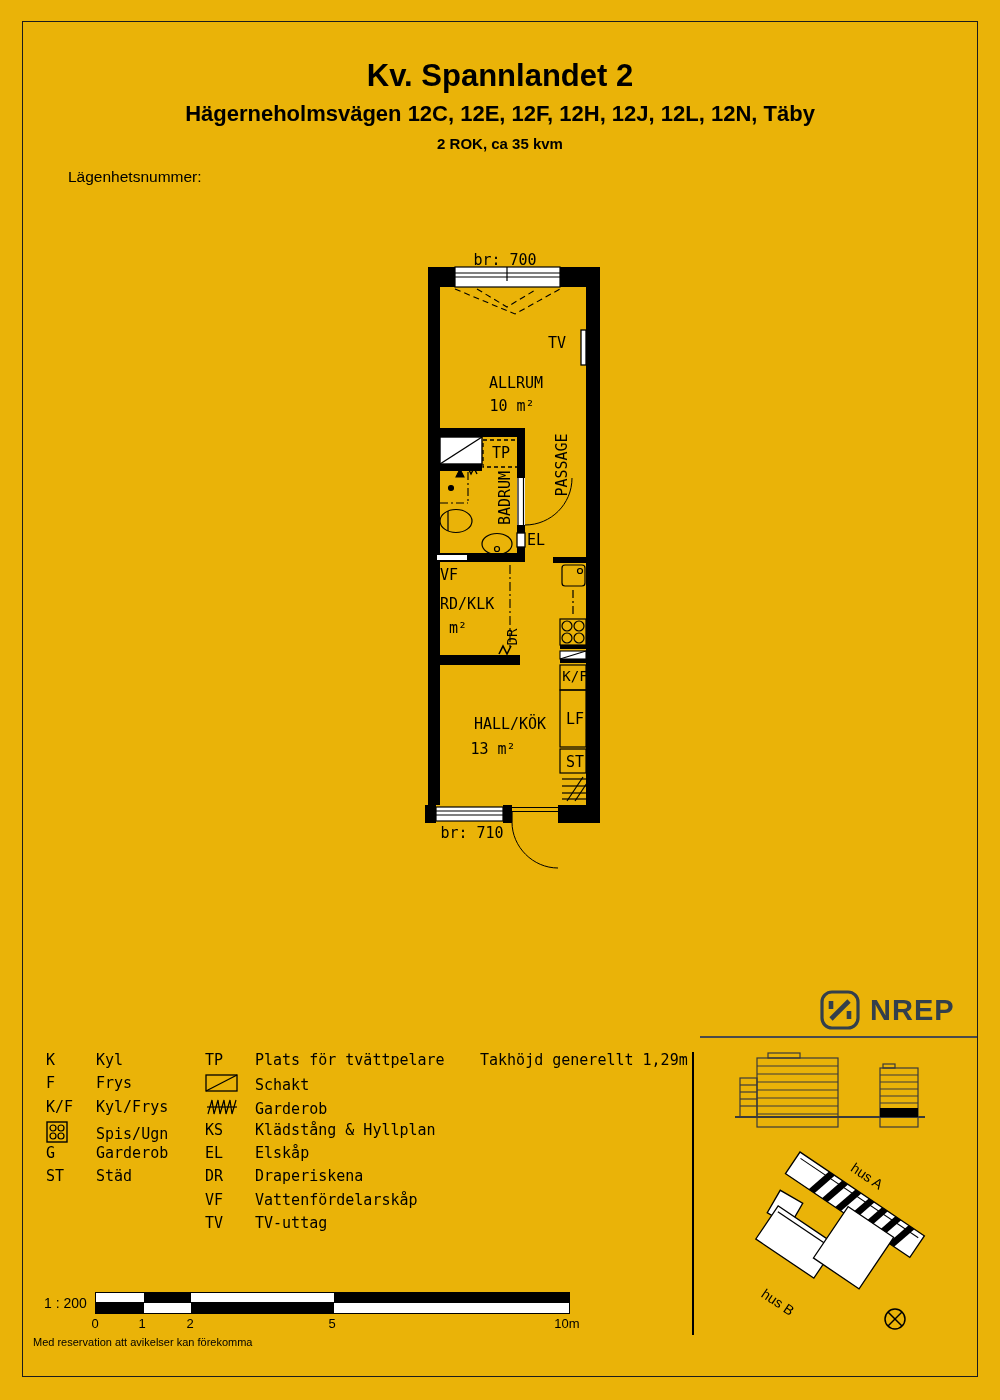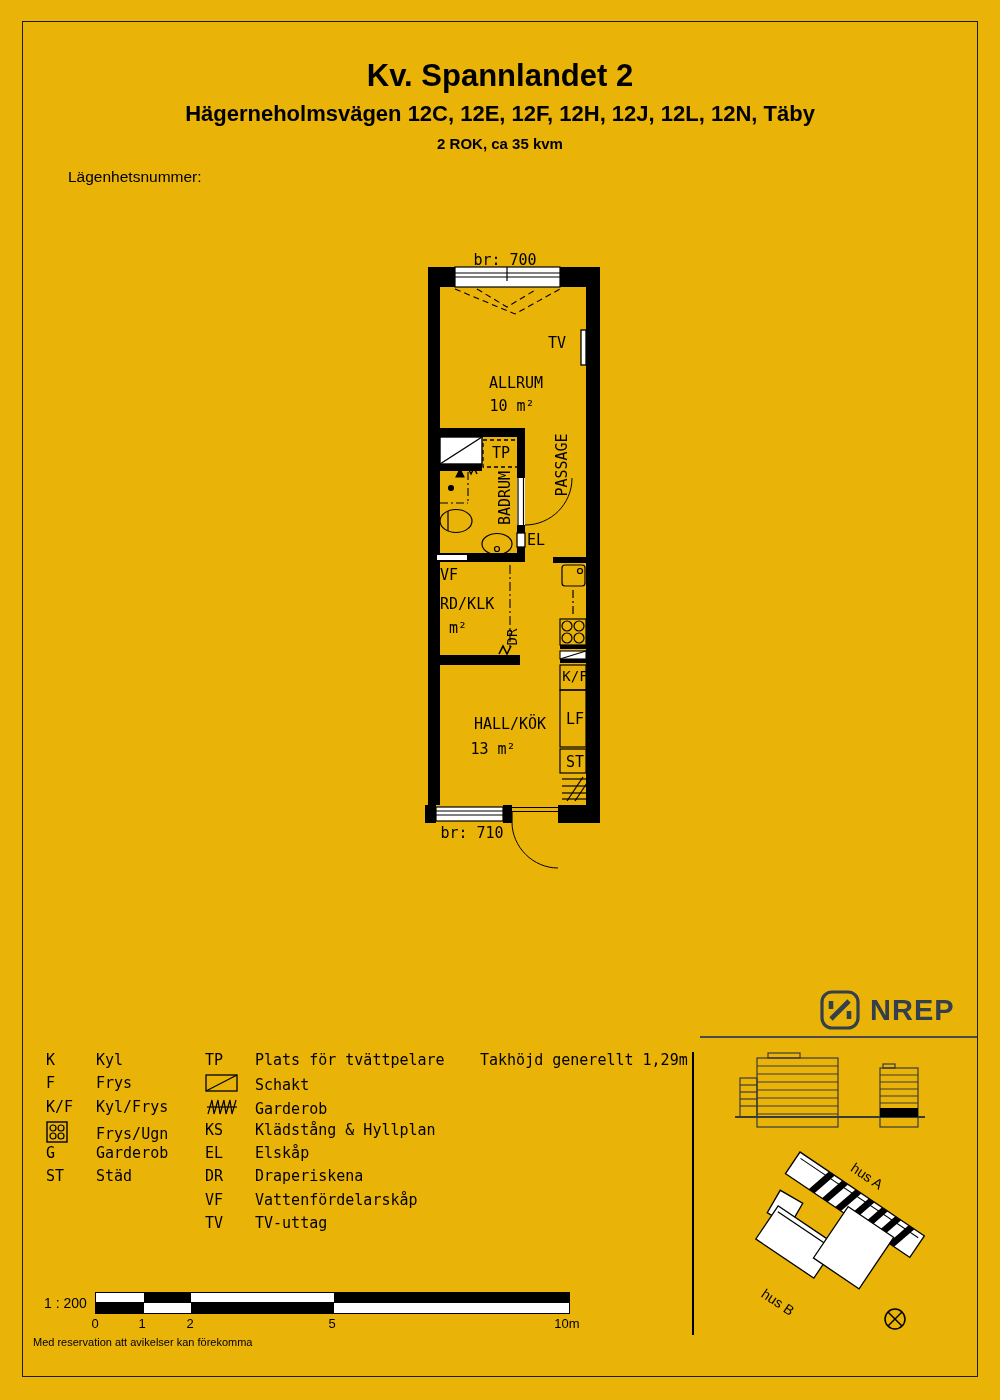--- a/index.html
+++ b/index.html
@@ -186,21 +186,21 @@
     <div style="height:23.3px;">
       <span style="display:inline-block;width:50px;">K/F</span><span>Kyl/Frys</span></div>
     <div style="height:23.3px;">
       <span style="display:inline-block;width:50px;vertical-align:middle;">
         <svg width="22" height="22" viewBox="0 0 22 22" style="display:inline-block;">
           <rect x="1" y="1" width="20" height="20" fill="none" stroke="#000" stroke-width="1.4"></rect>
           <circle cx="7" cy="7" r="3" fill="none" stroke="#000" stroke-width="1.2"></circle>
           <circle cx="15" cy="7" r="3" fill="none" stroke="#000" stroke-width="1.2"></circle>
           <circle cx="7" cy="15" r="3" fill="none" stroke="#000" stroke-width="1.2"></circle>
           <circle cx="15" cy="15" r="3" fill="none" stroke="#000" stroke-width="1.2"></circle>
-        </svg></span><span style="vertical-align:middle;">Frys/Ugn</span></div>
+        </svg></span><span style="vertical-align:middle;">Spis/Ugn</span></div>
     <div style="height:23.3px;">
       <span style="display:inline-block;width:50px;">G</span><span>Garderob</span></div>
     <div style="height:23.3px;">
       <span style="display:inline-block;width:50px;">ST</span><span>Städ</span></div>
   </div>
 
   <div class="abs mono" style="left:205px;top:1051px;font-size:15px;">
     <div style="height:23.3px;">
       <span style="display:inline-block;width:50px;">TP</span><span>Plats för tvättpelare</span></div>
     <div style="height:23.3px;">

